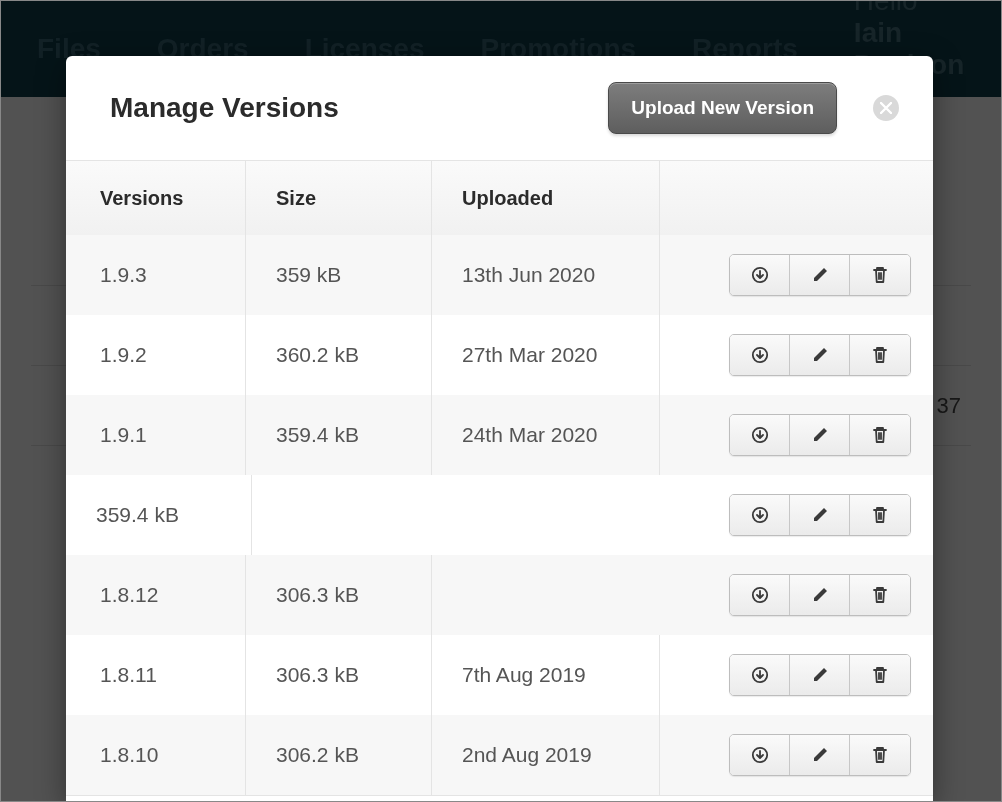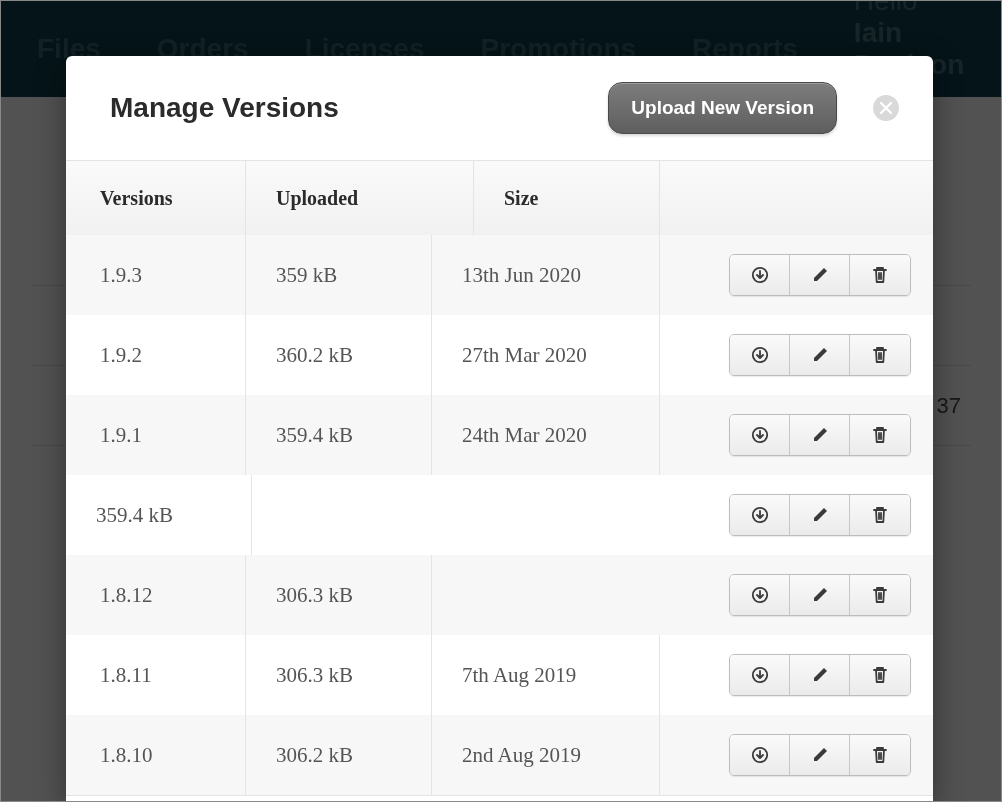--- a/index.html
+++ b/index.html
@@ -15,25 +15,25 @@
   .topnav .hello .bold { font-weight:700; }
   .bg-content { padding:28px 30px; color:#444; }
   .bg-row { height:80px; border-top:1px solid #d0d0d0; display:flex; align-items:center; font-size:22px; color:#444; }
 
   .overlay { position:absolute; inset:0; background:rgba(0,0,0,0.65); }
 
   
   .modal { position:absolute; left:65px; right:68px; top:55px; bottom:0; background:#fff; border-radius:6px 6px 0 0; box-shadow:0 8px 30px rgba(0,0,0,0.4); display:flex; flex-direction:column; overflow:hidden; }
   .modal-header { padding:26px 34px 26px 44px; display:flex; align-items:center; }
   .modal-title { font-size:28px; font-weight:700; color:#2b2b2b; flex:1; }
-  .btn-upload { background:linear-gradient(#7d7d7d,#5e5e5e); color:#fff; font-weight:700; font-size:19px; padding:14px 22px; border:1px solid #4a4a4a; border-radius:14px; box-shadow:inset 0 1px 0 rgba(255,255,255,0.25), 0 2px 3px rgba(0,0,0,0.15); cursor:pointer; }
+  .btn-upload { background:linear-gradient(#7d7d7d,#5e5e5e); color:#fff; font-weight:700; font-size:19px; padding:14px 22px; border:1px solid #4a4a4a; border-radius:8px; box-shadow:inset 0 1px 0 rgba(255,255,255,0.25), 0 2px 3px rgba(0,0,0,0.15); cursor:pointer; }
   .close-btn { margin-left:36px; width:26px; height:26px; border-radius:50%; background:#d9d9d9; color:#fff; display:flex; align-items:center; justify-content:center; cursor:pointer; }
   .close-btn svg { width:12px; height:12px; }
 
-  .table { border-top:1px solid #e4e4e4; border-bottom:1px solid #e4e4e4;font-family:Liberation Serif, serif; }
+  .table { border-top:1px solid #e4e4e4; border-bottom:1px solid #e4e4e4; }
   .thead { background:linear-gradient(#fafafa,#f1f1f1); display:flex; height:74px; align-items:center; font-size:20px; font-weight:700; color:#2b2b2b; }
   .tbody { }
   .trow { display:flex; align-items:center; height:80px; font-size:21px; color:#555; }
   .trow:nth-child(odd) { background:#f7f7f7; }
   .trow:nth-child(even) { background:#ffffff; }
 
   .col { padding:0 10px; border-right:1px solid #e4e4e4; height:100%; display:flex; align-items:center; }
   .col.versions { width:180px; padding-left:34px; }
   .col.size { width:186px; padding-left:30px; }
   .col.uploaded { width:228px; padding-left:30px; }
@@ -79,22 +79,22 @@
     <div class="close-btn">
       <svg viewBox="0 0 12 12">
           <path d="M1 1 L11 11 M11 1 L1 11" stroke="#fff" stroke-width="2.4" stroke-linecap="round"></path>
         </svg>
     </div>
   </div>
 
   <div class="table">
     <div class="thead">
       <div class="col versions">Versions</div>
+      <div class="col size">Size</div>
       <div class="col uploaded">Uploaded</div>
-      <div class="col size">Size</div>
       <div class="col actions"></div>
     </div>
     <div class="tbody" id="tbody">
         <div class="trow">
     <div class="col versions">1.9.3</div>
     <div class="col size">359 kB</div>
     <div class="col uploaded">13th Jun 2020</div>
     <div class="col actions">
       <div class="btn-group">
         <div class="btn-action">

